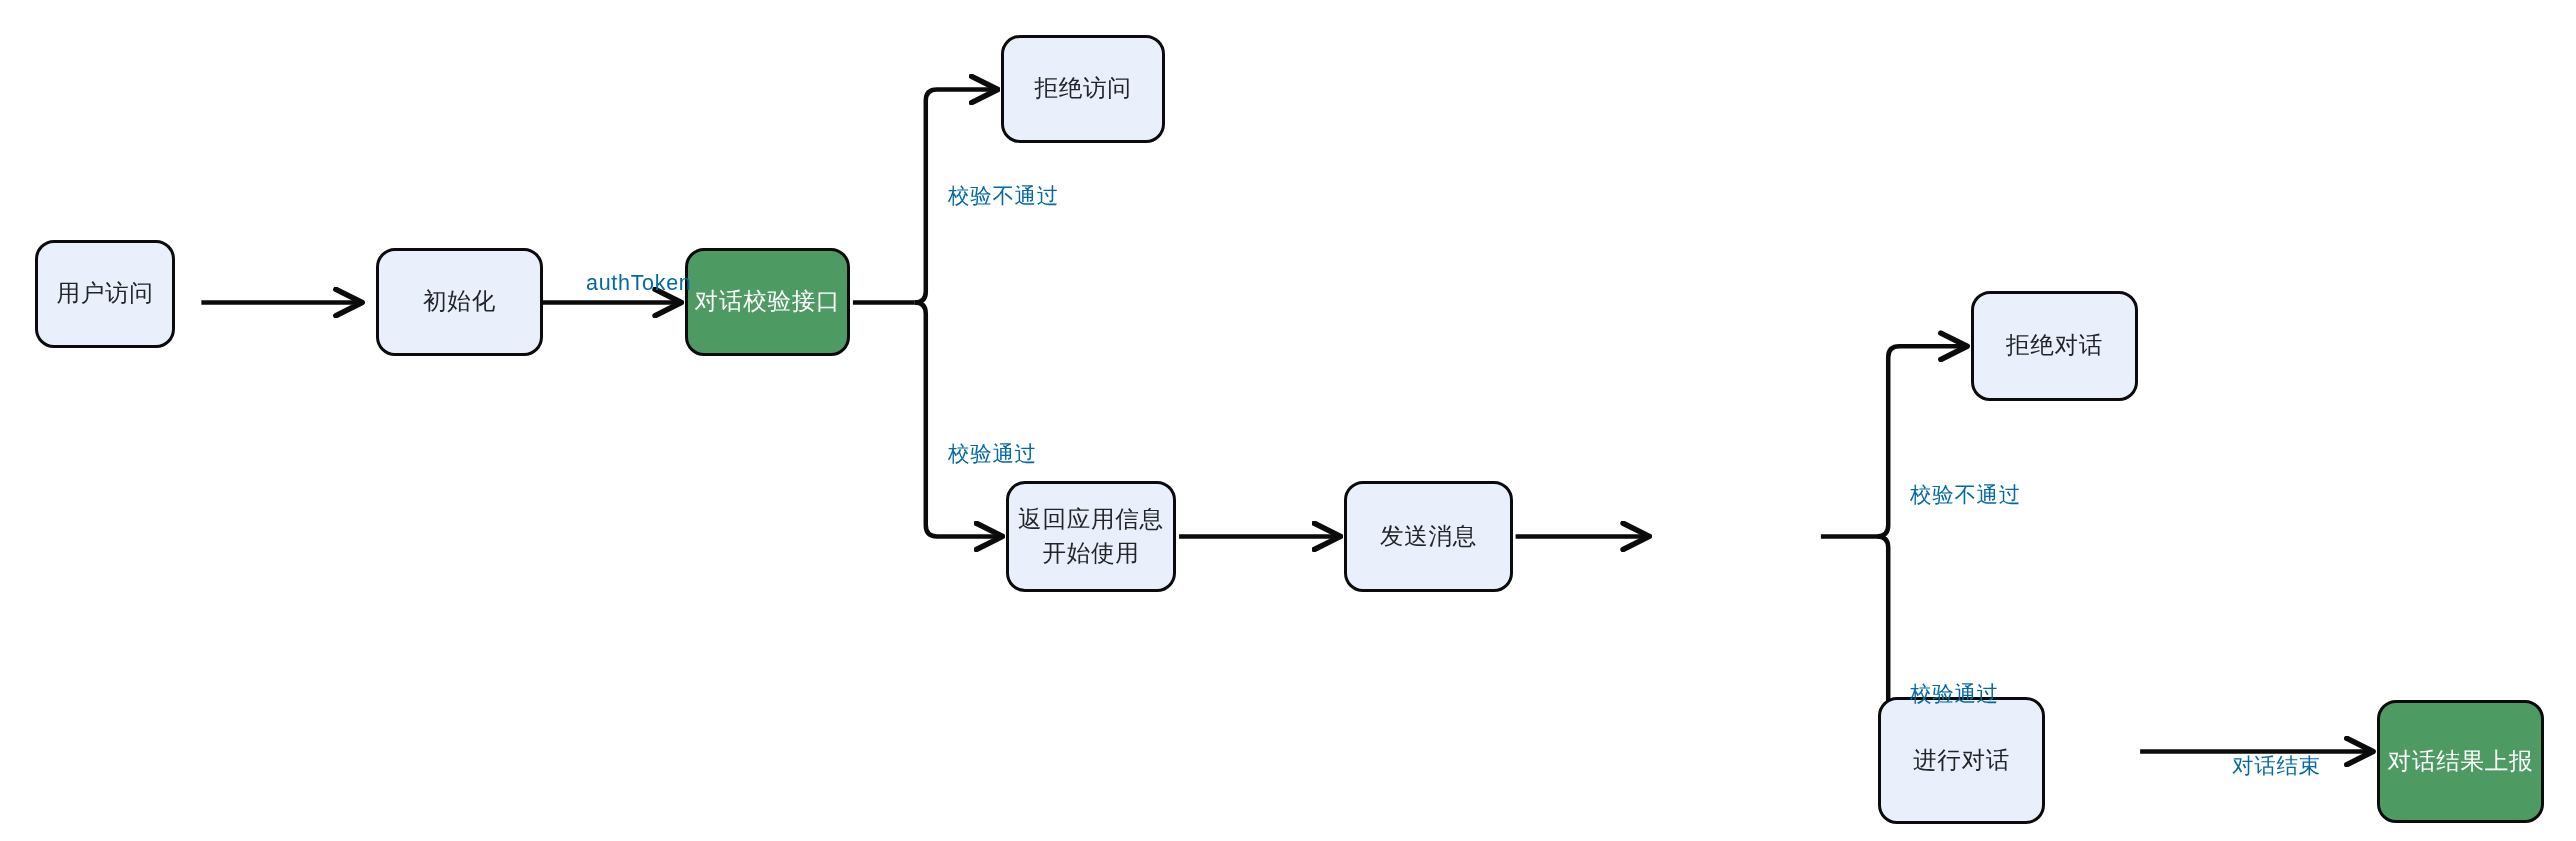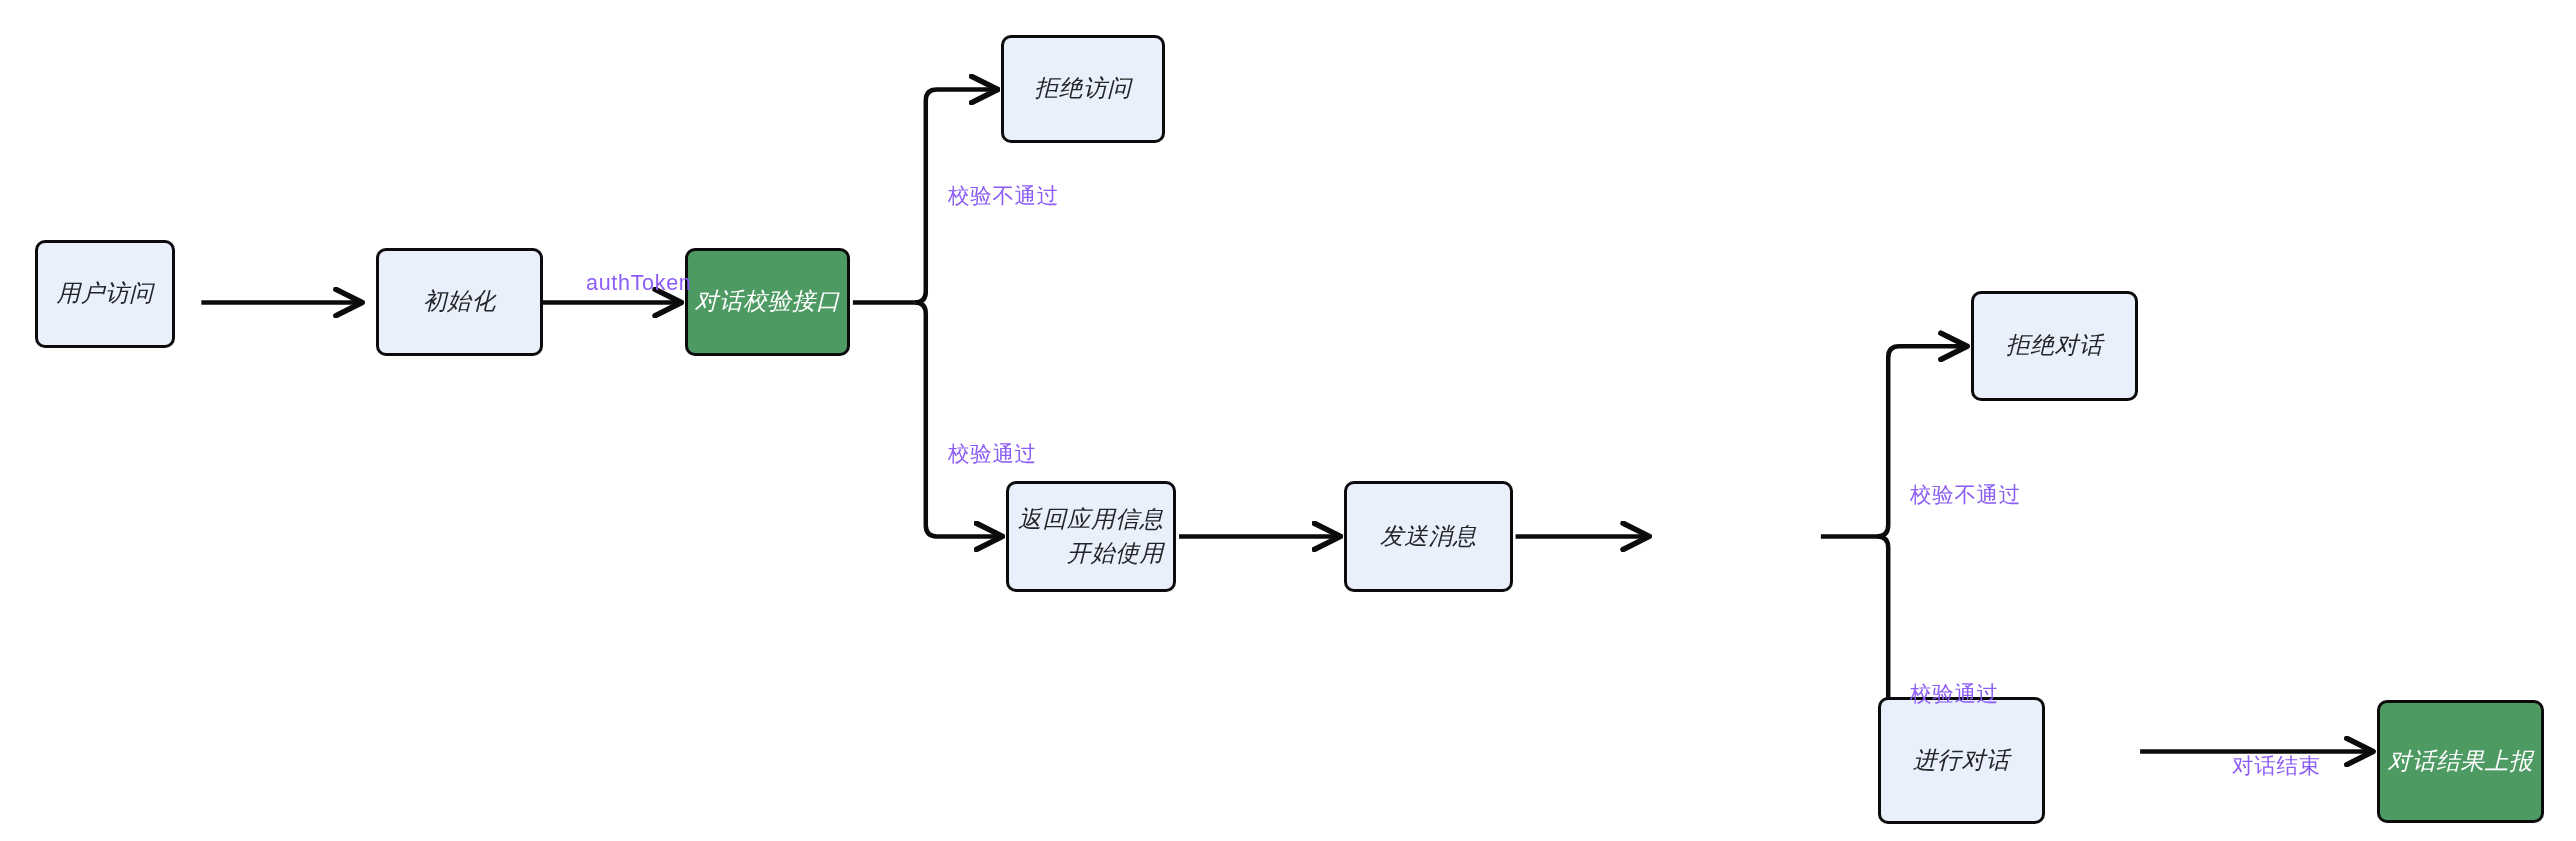--- a/index.html
+++ b/index.html
@@ -22,43 +22,42 @@
     left: 0;
     top: 0;
     width: 2576px;
     height: 841px;
     pointer-events: none;
   }
   .node {
     position: absolute;
     box-sizing: border-box;
     border: 3.5px solid #0b0b0b;
-    border-radius: 10px;
+    border-radius: 19px;
     display: flex;
     align-items: center;
     justify-content: center;
     text-align: center;
     line-height: 1.42;
     font-size: 23.6px;
     letter-spacing: 0.7px;
     white-space: pre-line;
-    font-style: italic;
   }
   .node.fill-blue {
     background: #eaf0fb;
     color: #222428;
   }
   .node.fill-green {
     background: #4e9a63;
     color: #ffffff;
   }
   .edge-label {
     position: absolute;
     font-size: 21.5px;
-    color: #8b5cf6;
+    color: #0369a1;
     letter-spacing: 0.7px;
     white-space: nowrap;
     line-height: 1;
   }
 </style>
 </head>
 <body>
 
 <div id="canvas">
 
@@ -92,21 +91,21 @@
       <path d="M 2705 773 Q 2721 773 2721 789 L 2721 1067 Q 2721 1083 2737 1083 L 2831 1083" marker-end="url(#arrow)"></path>
 
       <path d="M 3084 1083 L 3416 1083" marker-end="url(#arrow)"></path>
     </g>
   </svg>
 
   <div class="node fill-blue" style="left:35px;top:240px;width:140px;height:108px;">用户访问</div>
   <div class="node fill-blue" style="left:376px;top:248px;width:167px;height:108px;">初始化</div>
   <div class="node fill-green" style="left:685px;top:248px;width:165px;height:108px;">对话校验接口</div>
   <div class="node fill-blue" style="left:1001px;top:35px;width:164px;height:108px;">拒绝访问</div>
-  <div class="node fill-blue" style="left:1006px;top:481px;width:170px;height:111px;text-align:right;">返回应用信息
+  <div class="node fill-blue" style="left:1006px;top:481px;width:170px;height:111px;">返回应用信息
 开始使用</div>
   <div class="node fill-blue" style="left:1344px;top:481px;width:169px;height:111px;text-align:center;">发送消息</div>
   <div class="node fill-blue" style="left:1971px;top:291px;width:167px;height:110px;">拒绝对话</div>
   <div class="node fill-blue" style="left:1878px;top:697px;width:167px;height:127px;">进行对话</div>
   <div class="node fill-green" style="left:2377px;top:700px;width:167px;height:123px;">对话结果上报</div>
 
   <div class="edge-label" style="left:586px;top:273px;">authToken</div>
   <div class="edge-label" style="left:948px;top:186px;">校验不通过</div>
   <div class="edge-label" style="left:948px;top:444px;">校验通过</div>
   <div class="edge-label" style="left:1910px;top:485px;">校验不通过</div>

